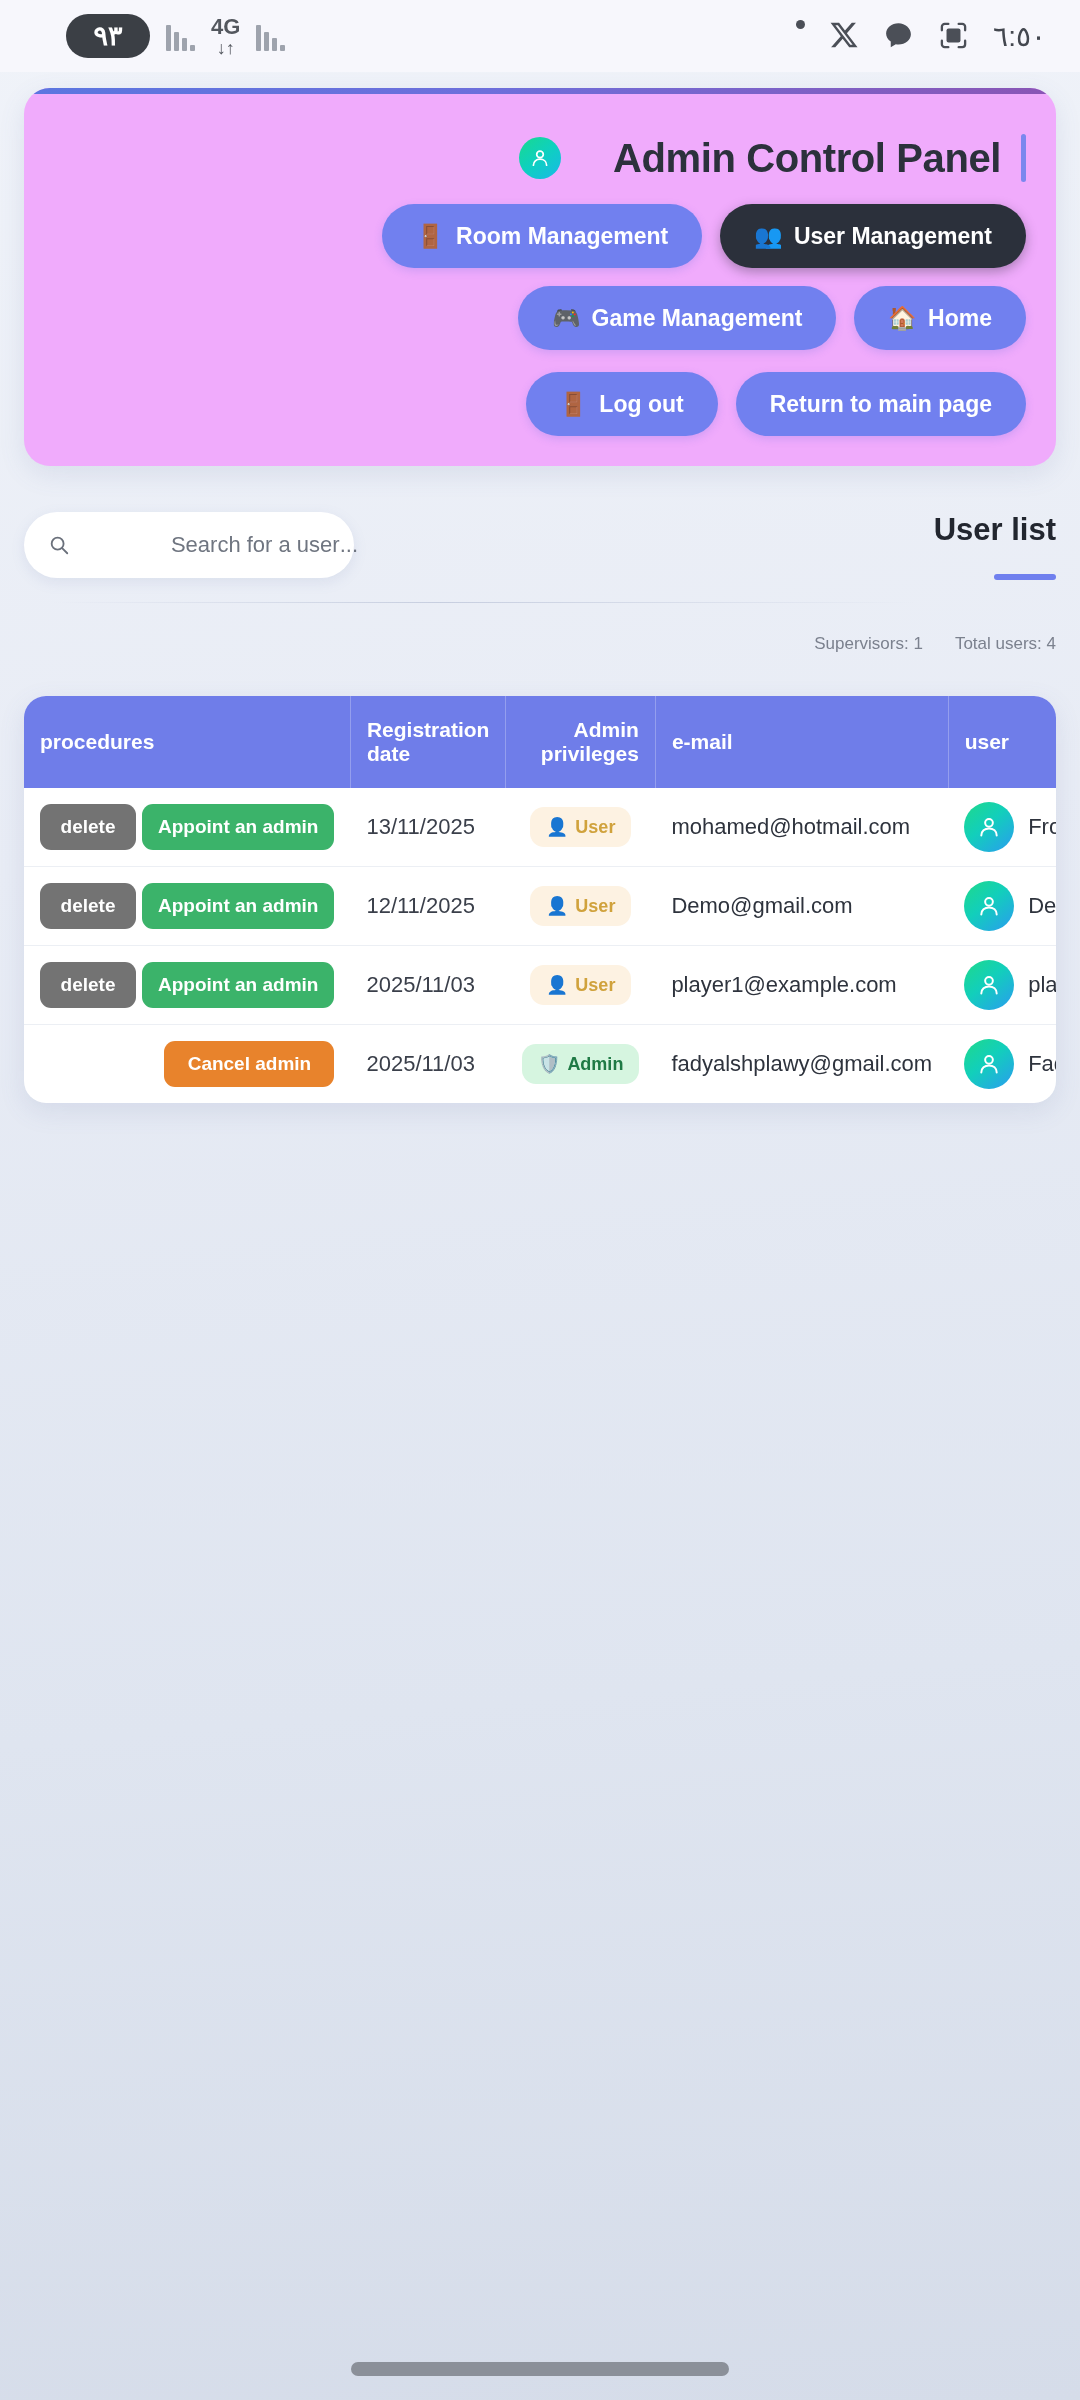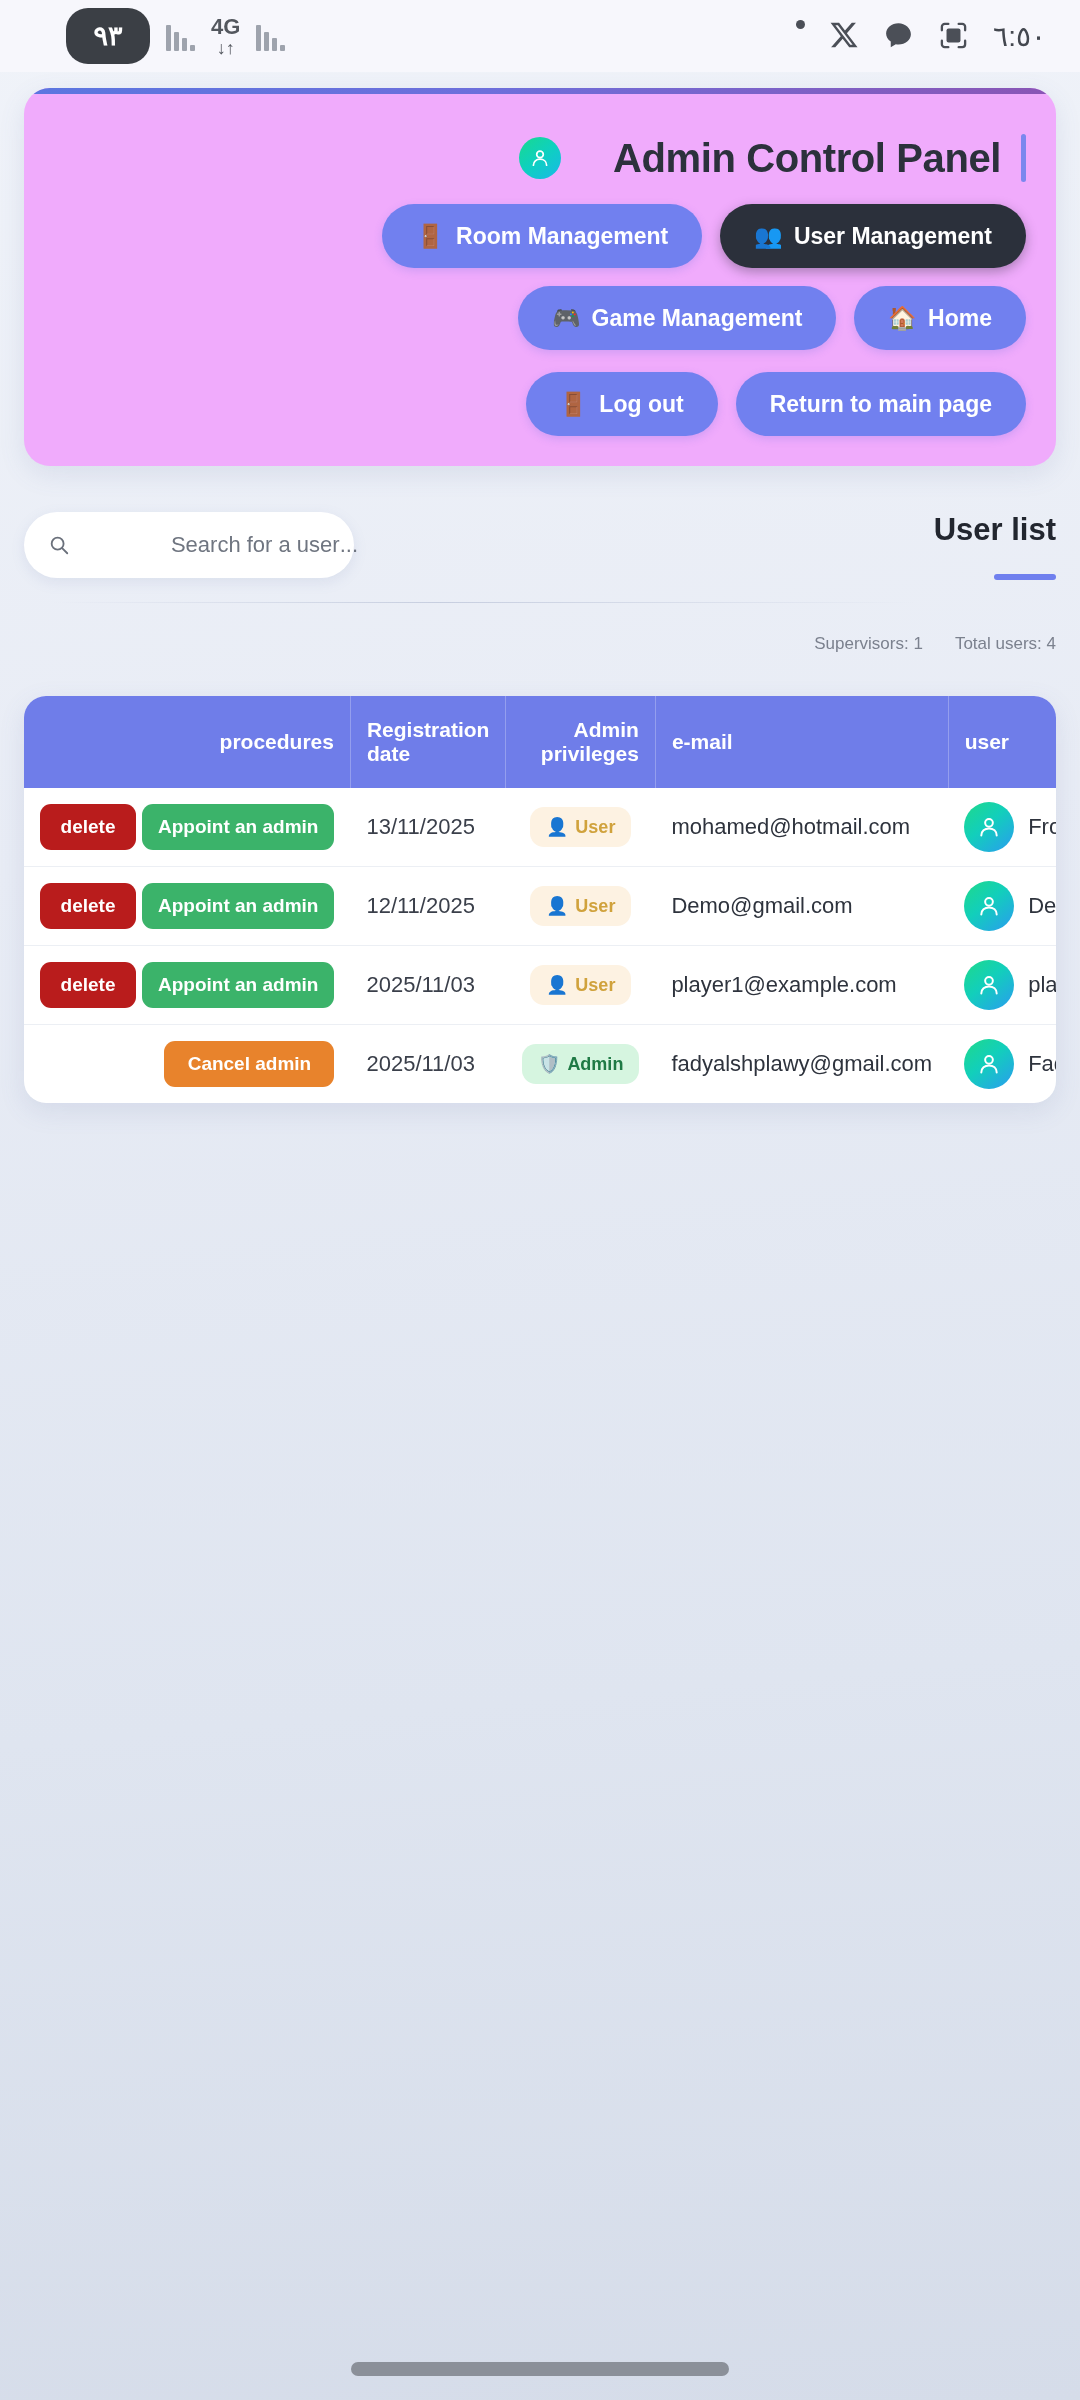--- a/index.html
+++ b/index.html
@@ -22,21 +22,21 @@
     align-items: center;
     justify-content: space-between;
     padding: 0 34px 0 66px;
   }
   .sb-left { display: flex; align-items: center; gap: 16px; }
   .battery-pill {
     background: #3b3f45;
     color: #ffffff;
     border-radius: 22px;
     min-width: 84px;
-    height: 56px;
+    height: 44px;
     display: flex;
     align-items: center;
     justify-content: center;
     font-size: 27px;
     font-weight: bold;
     letter-spacing: 1px;
   }
   .sig-bars { display: inline-flex; align-items: flex-end; gap: 3px; height: 30px; }
   .sig-bars i { display: block; width: 5px; background: #9ea3ad; border-radius: 1px; }
   .sig-bars i:nth-child(1) { height: 26px; }
@@ -200,21 +200,21 @@
     text-align: left;
     vertical-align: middle;
     border-left: 1px solid rgba(255,255,255,0.26);
     height: 92px;
   }
   thead th:last-child { border-left: none; }
   th.col-user { width: 290px; }
   th.col-email { width: 230px; }
   th.col-priv { width: 126px; text-align: right; }
   th.col-date { width: 150px; }
-  th.col-proc { width: 200px; text-align: right; }
+  th.col-proc { width: 200px; text-align: left; }
 
   tbody td {
     font-size: 22px;
     color: #2e333d;
     padding: 14px 16px;
     border-bottom: 1px solid #eceff4;
     text-align: left;
     vertical-align: middle;
   }
   tbody tr:last-child td { border-bottom: none; }
@@ -255,21 +255,21 @@
     border-radius: 11px;
     color: #ffffff;
     font-size: 19px;
     font-weight: bold;
     font-family: "Liberation Sans", sans-serif;
     cursor: pointer;
     padding: 12px 16px;
     white-space: nowrap;
   }
   .btn-promote { background: #3bb36a; align-self: flex-start; min-width: 172px; }
-  .btn-delete  { background: #b91c1c; align-self: flex-end; min-width: 96px; }
+  .btn-delete  { background: #737373; align-self: flex-end; min-width: 96px; }
   .btn-cancel  { background: #e8832c; min-width: 170px; }
 
   
   .home-indicator {
     position: absolute;
     bottom: 24px; left: 50%; transform: translateX(-50%);
     width: 378px; height: 14px;
     background: #8b9099; border-radius: 8px;
   }
 </style>

